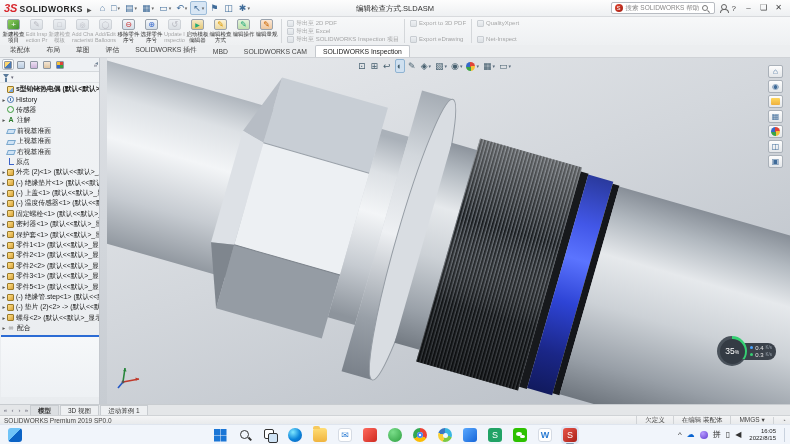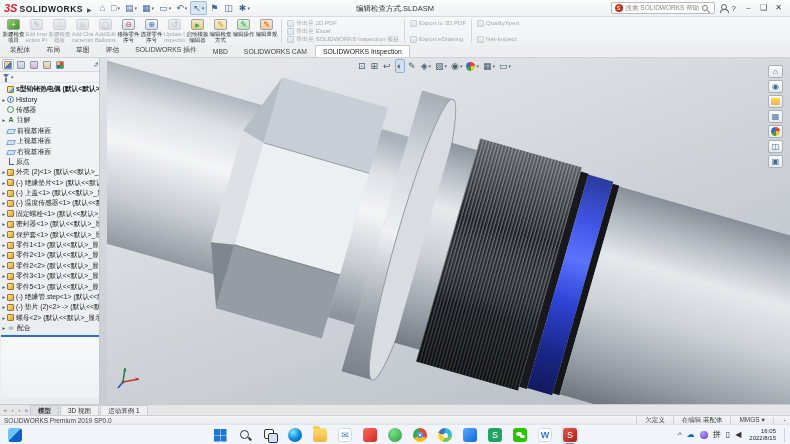--- a/index.html
+++ b/index.html
@@ -756,20 +756,40 @@
 
   <svg class="triad" viewBox="0 0 30 26">
     <line x1="8" y1="18" x2="24" y2="15" stroke="#c0392b" stroke-width="1.6"></line>
     <polygon points="24,15 20.5,13.6 20.8,16.8" fill="#c0392b"></polygon>
     <line x1="8" y1="18" x2="10" y2="4" stroke="#27863b" stroke-width="1.6"></line>
     <polygon points="10,4 8.2,7 11.6,7.4" fill="#27863b"></polygon>
     <line x1="8" y1="18" x2="3" y2="24" stroke="#2458c5" stroke-width="1.6"></line>
     <circle cx="8" cy="18" r="1.4" fill="#555"></circle>
   </svg>
 
+  <div class="netbadge">
+    <div class="nb-circle">
+      <span class="nb-pct">
+          <span>35</span>
+          <span class="pctsym">%</span>
+        </span>
+    </div>
+    <div class="nb-rows">
+      <div class="nb-row">
+        <span class="nb-dot up"></span>
+        <span>0.4</span>
+        <span class="nb-unit">K/s</span>
+      </div>
+      <div class="nb-row">
+        <span class="nb-dot down"></span>
+        <span>0.3</span>
+        <span class="nb-unit">K/s</span>
+      </div>
+    </div>
+  </div>
 </div>
 
 <div class="bottomtabs">
 
     <span class="bnav">«</span>
 
     <span class="bnav">‹</span>
 
     <span class="bnav">›</span>
 

